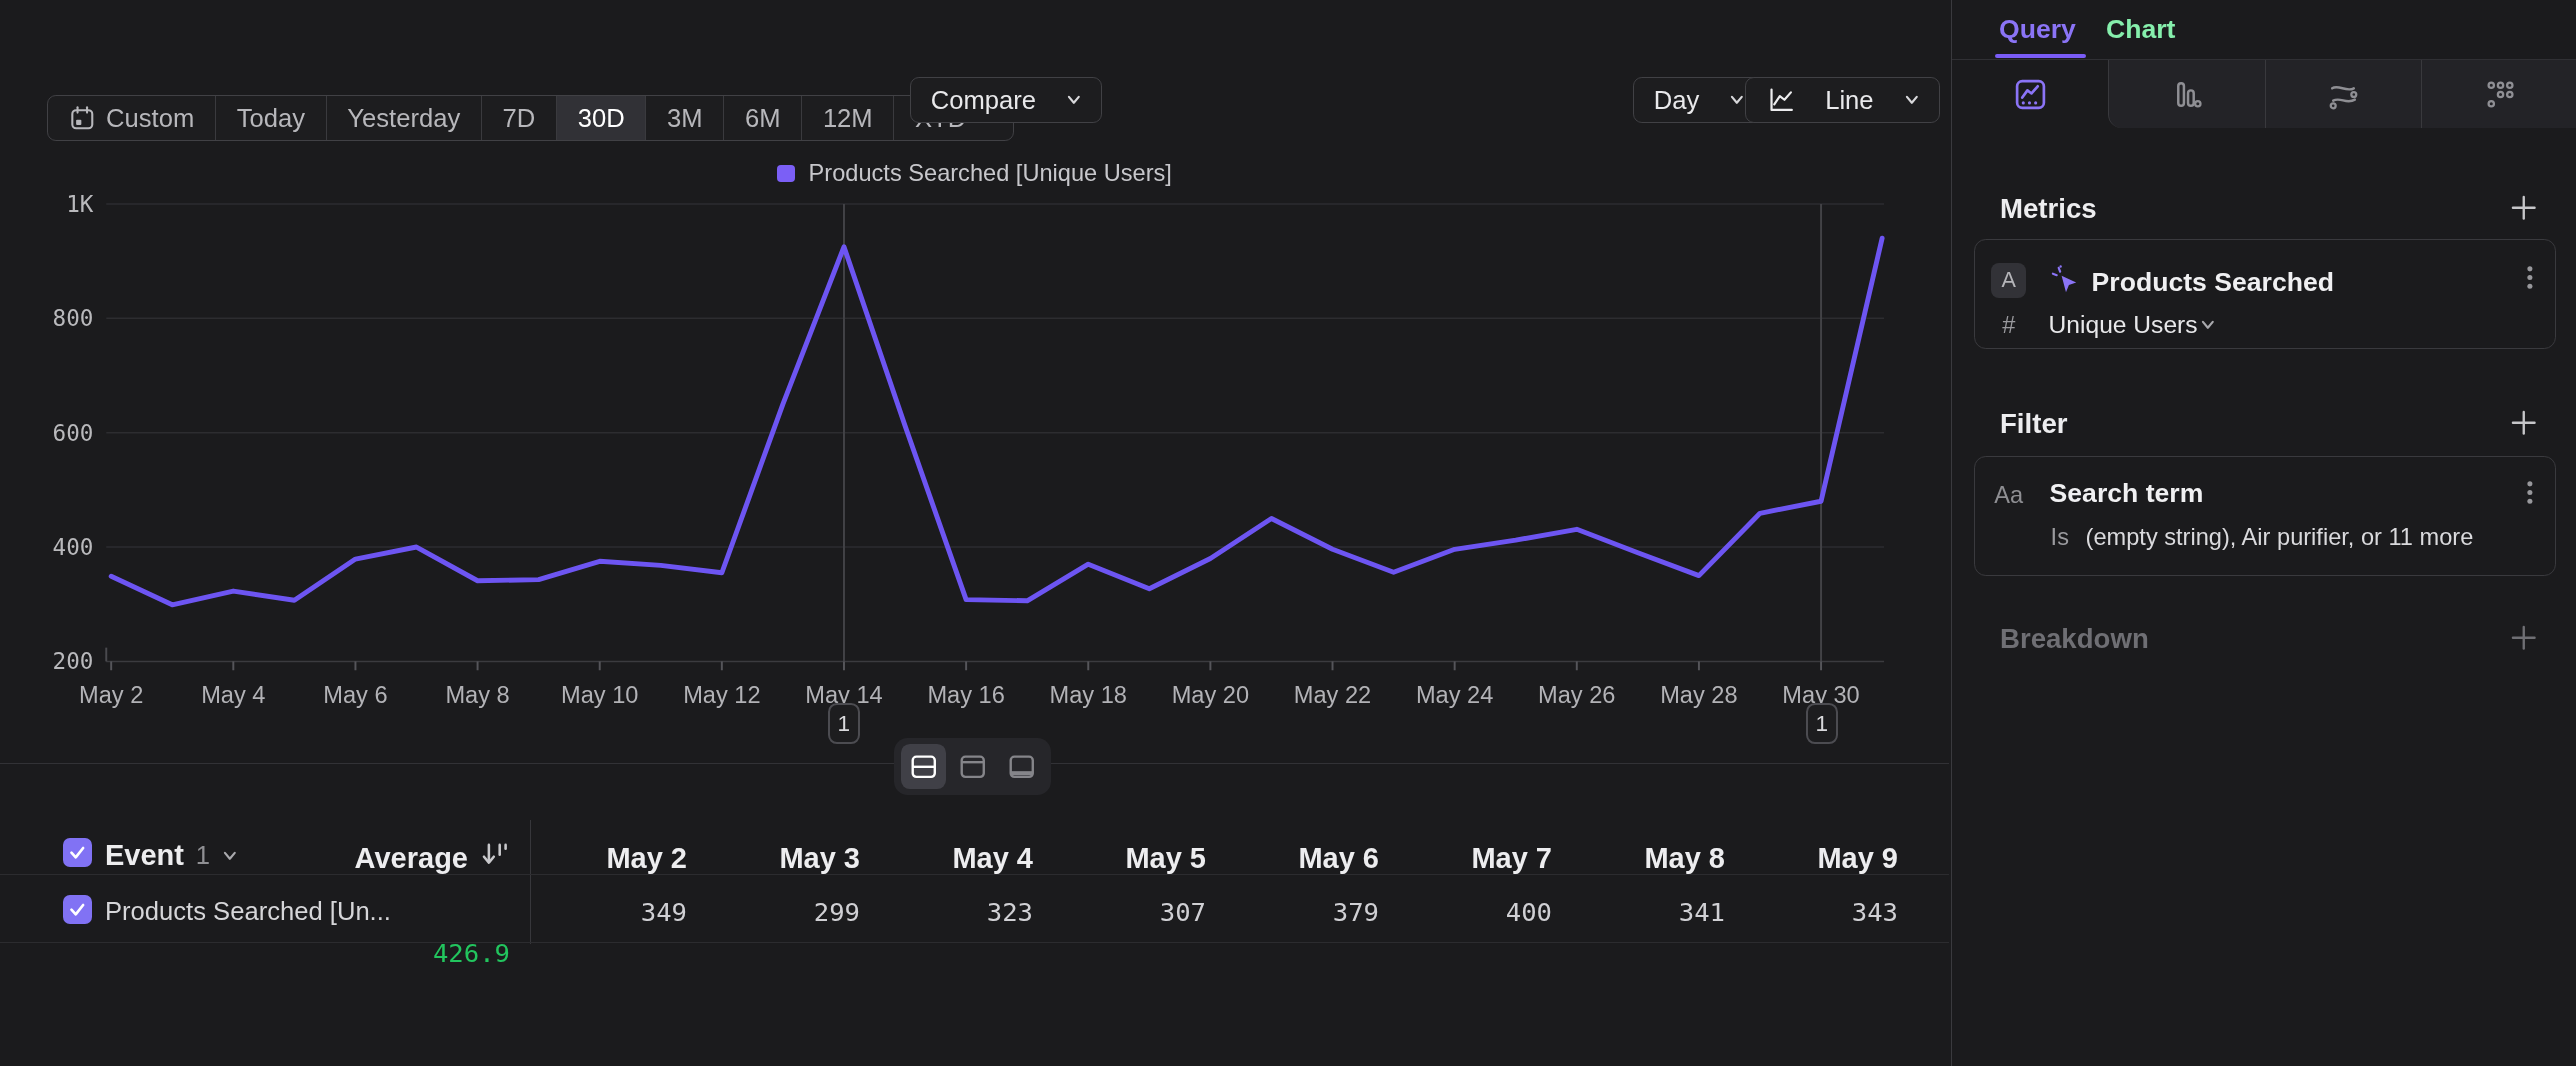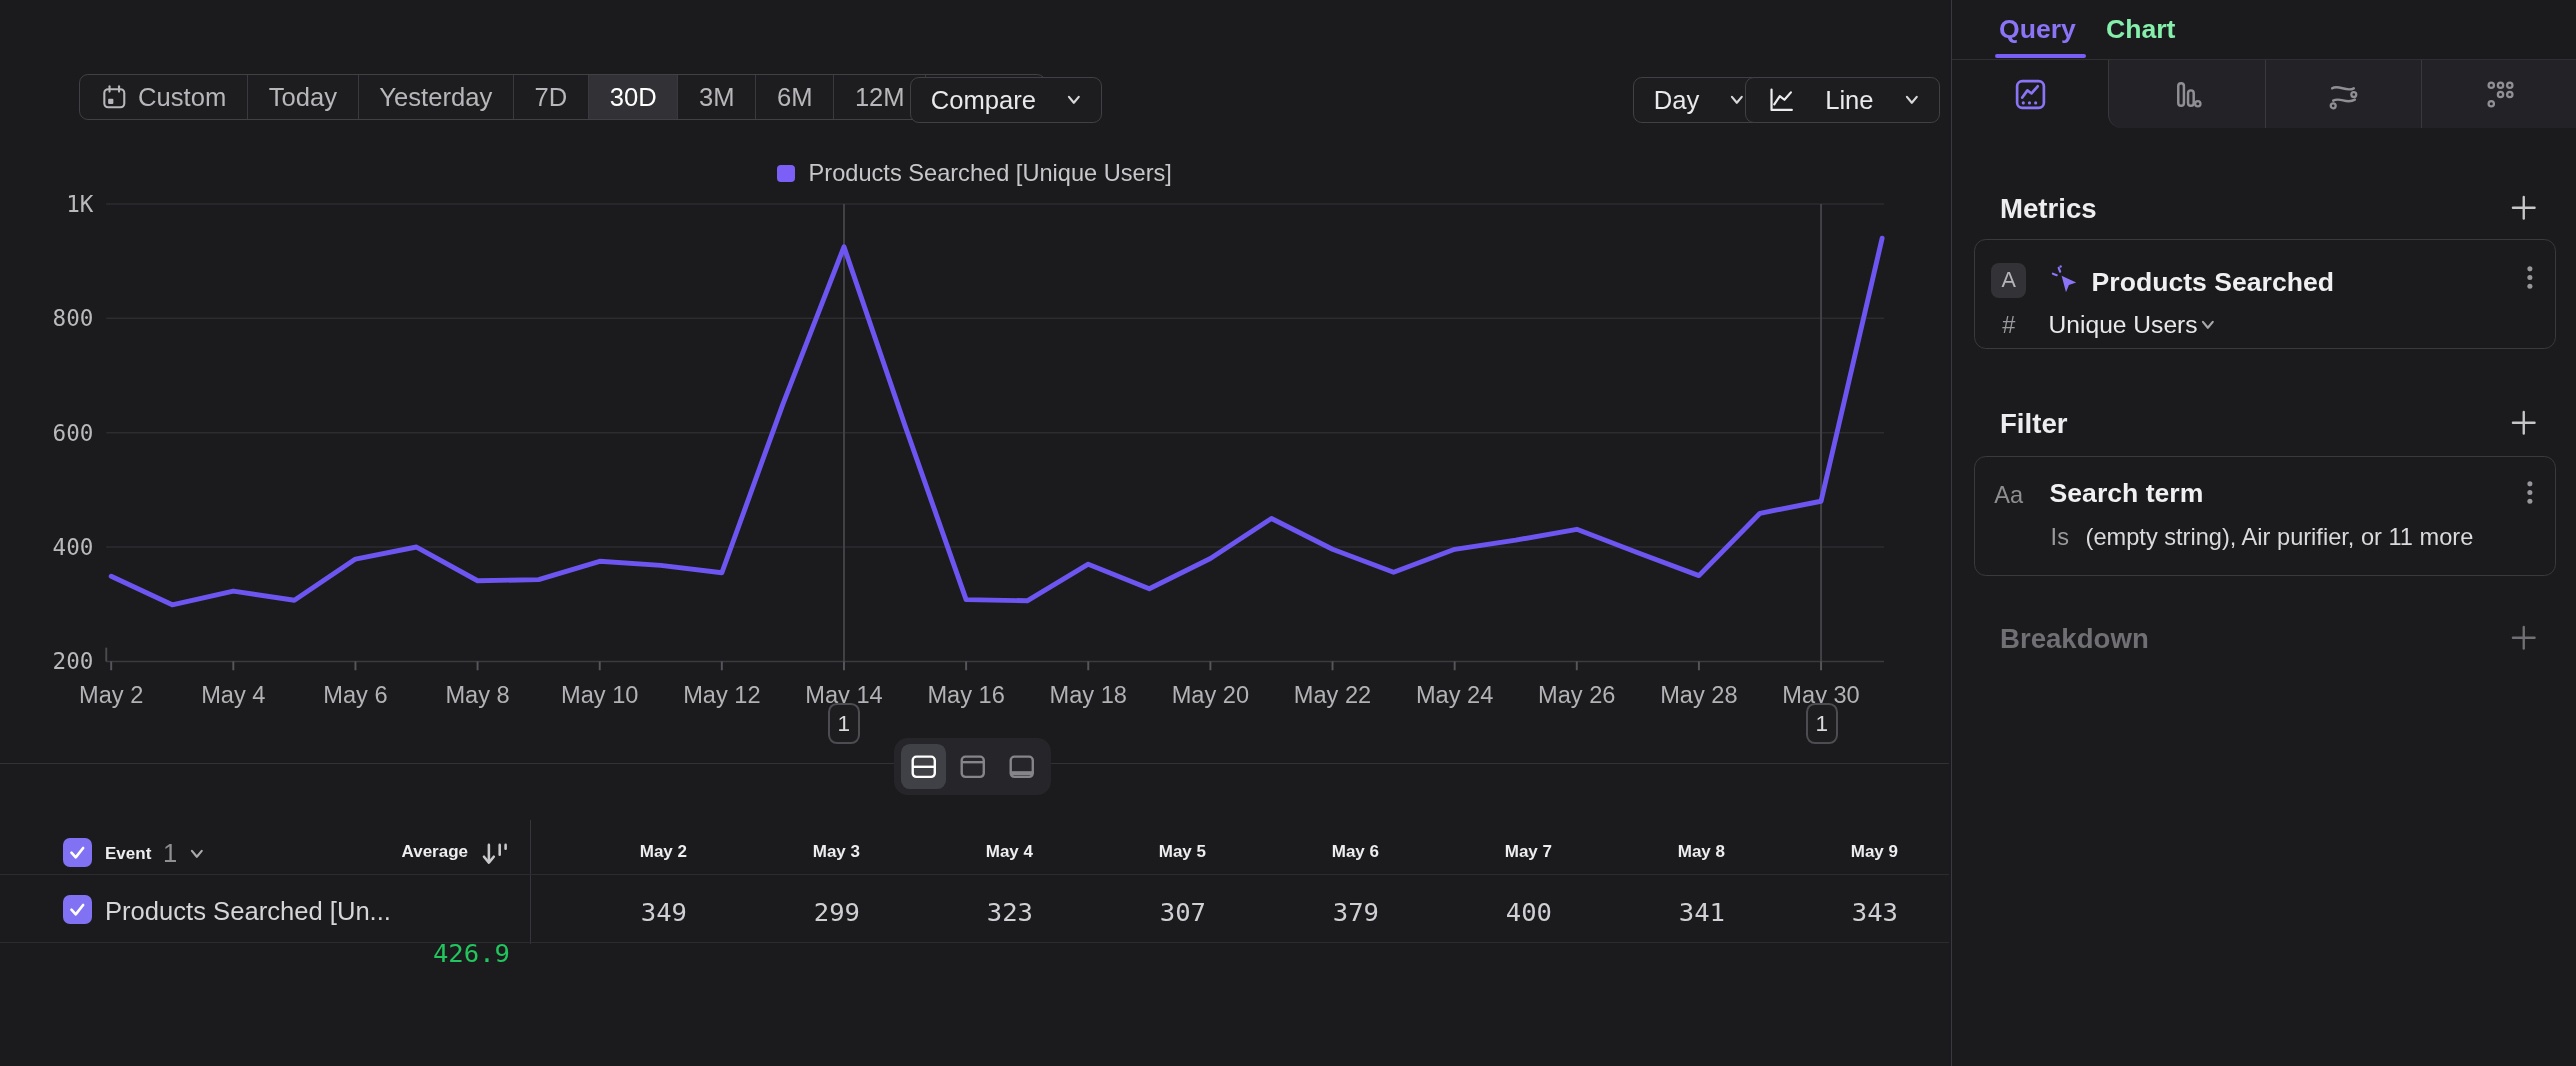--- a/index.html
+++ b/index.html
@@ -3,22 +3,22 @@
 <meta charset="utf-8">
 <style>
   html,body{margin:0;padding:0;background:#111113;}
   *{box-sizing:border-box;}
   #app{position:relative;width:2576px;height:1067px;background:#1b1b1d;overflow:hidden;
        font-family:"Liberation Sans",sans-serif;color:#e9e9eb;}
   .abs{position:absolute;}
   .mono{font-family:"DejaVu Sans Mono",monospace;}
 
   
-  .range-group{position:absolute;left:47px;top:74px;height:46px;display:flex;align-items:stretch;
-               border:1px solid #414145;border-radius:8.9px;overflow:hidden;background:#1d1d1f;margin-left:32px;}
+  .range-group{position:absolute;left:47px;top:95px;height:46px;display:flex;align-items:stretch;
+               border:1px solid #414145;border-radius:8.9px;overflow:hidden;background:#1d1d1f;}
   .range-item{display:flex;align-items:center;gap:10.8px;padding:0 20.7px;color:#b7b7bb;font-size:25.6px;
               border-left:1px solid #3a3a3e;cursor:pointer;white-space:nowrap;}
   .range-item:first-child{border-left:none;}
   .range-item.selected{background:#313136;color:#ffffff;}
   .btn{position:absolute;height:46px;display:flex;align-items:center;gap:30px;padding:0 19.7px;
        border:1px solid #414145;border-radius:8.9px;color:#e9e9eb;font-size:25.6px;background:#1d1d1f;cursor:pointer;white-space:nowrap;}
 
   
   .legend{position:absolute;left:0;top:160px;width:1949px;display:flex;justify-content:center;
           align-items:center;gap:13.8px;font-size:23.6px;color:#c7c7cb;}
@@ -35,21 +35,21 @@
                border-radius:13.8px;display:flex;align-items:center;justify-content:center;gap:3.9px;padding:5.9px;}
   .seg-btn{width:45px;height:45px;border-radius:8.9px;display:flex;align-items:center;justify-content:center;cursor:pointer;}
   .seg-btn.active{background:#404047;}
   .seg-btn svg{stroke:#85858a;}
   .seg-btn.active svg{stroke:#ffffff;}
 
   
   .t-line{position:absolute;left:0;width:1949px;height:1px;background:#2c2c2f;}
   .checkbox{position:absolute;width:28.5px;height:28.5px;border-radius:6.9px;background:#8172f4;
             display:flex;align-items:center;justify-content:center;cursor:pointer;}
-  .hdr-text{font-size:17px;font-weight:bold;color:#ededef;}
+  .hdr-text{font-size:29px;font-weight:bold;color:#ededef;}
   .cols{position:absolute;left:514px;width:1381px;display:grid;grid-template-columns:repeat(8,173px);}
   .cols div{text-align:right;}
   .col-divider{position:absolute;left:530px;top:820px;width:1px;height:124px;background:#37373b;}
 
   
   .sidebar{position:absolute;left:1951px;top:0;width:625px;height:1067px;background:#1b1b1d;border-left:1px solid #3a3a3e;}
   .sb-tab{position:absolute;top:13.8px;font-size:26.6px;font-weight:bold;cursor:pointer;}
   .sb-underline{position:absolute;top:54px;height:3.9px;border-radius:2px;background:#7a5cf6;}
   .viz-strip{position:absolute;left:0;top:59px;width:625px;height:69px;display:grid;grid-template-columns:repeat(4,1fr);
              border-top:1px solid #303034;}

